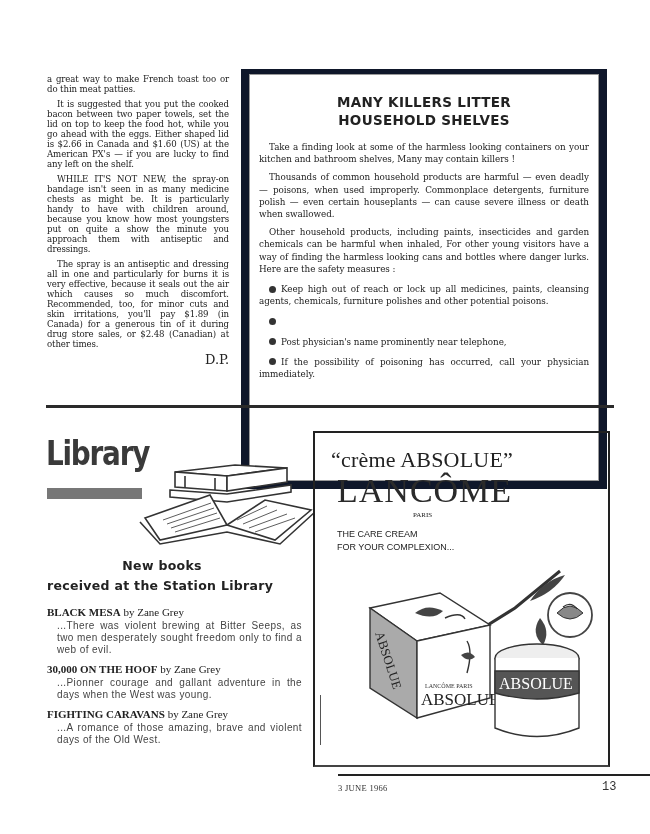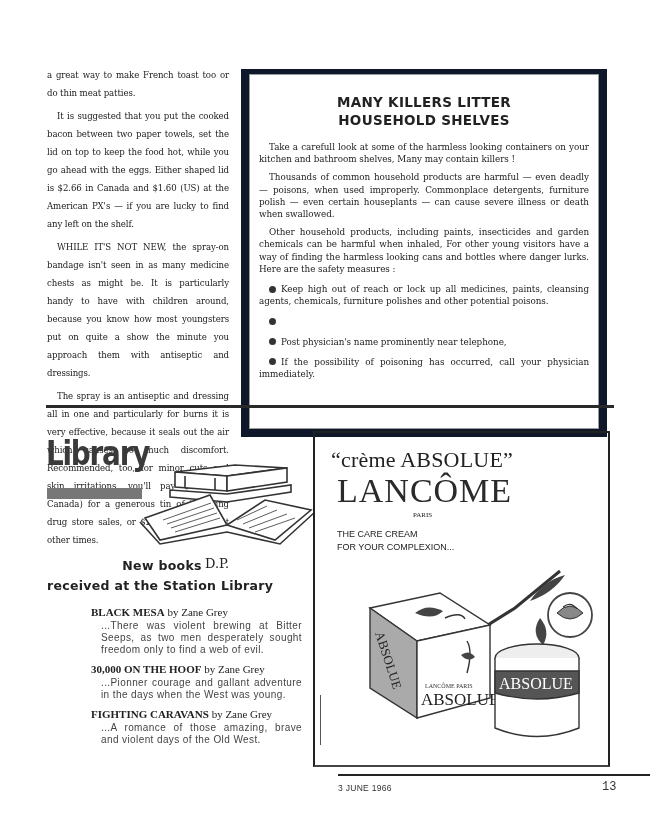--- a/index.html
+++ b/index.html
@@ -1,78 +1,78 @@
 <!DOCTYPE html>
 <html><head>
 <meta charset="utf-8">
 <style>
   html, body { margin: 0; padding: 0; background: #ffffff; }
   body { width: 650px; height: 834px; position: relative; overflow: hidden; color: #1c1c1c; }
 
   
-  #left-col { position: absolute; left: 47px; top: 66px; width: 182px; font-family: "DejaVu Serif", serif; font-size: 8.6px; line-height: 18px; color: #222; letter-spacing: -0.1px; }
+  #left-col { position: absolute; left: 47px; top: 74px; width: 182px; font-family: "DejaVu Serif", serif; font-size: 8.6px; line-height: 10px; color: #222; letter-spacing: -0.1px; }
   #left-col p { margin: 0 0 5px 0; text-align: justify; text-indent: 10px; }
   #left-col p.first { text-indent: 0; }
   #left-col .sig { text-align: right; margin-top: 6px; text-indent: 0; font-size: 13px; }
 
   
-  #box { position: absolute; left: 241px; top: 69px; width: 366px; height: 368px; box-sizing: border-box; border: 8px solid #0f172a; border-top-width: 5px; background: #fff; box-shadow: inset 0 0 0 1px #9a9a9a; }
+  #box { position: absolute; left: 241px; top: 69px; width: 366px; height: 420px; box-sizing: border-box; border: 8px solid #0f172a; border-top-width: 5px; background: #fff; box-shadow: inset 0 0 0 1px #9a9a9a; }
   #box .title { font-family: "DejaVu Sans", sans-serif; font-weight: bold; text-align: center; font-size: 13.5px; line-height: 18px; color: #222; margin-top: 19px; letter-spacing: 0.3px; }
   #box .body { padding: 0 10px 0 10px; margin-top: 12px; font-family: "DejaVu Serif", serif; font-size: 8.8px; line-height: 12.2px; color: #222; letter-spacing: -0.05px; }
   #box .body p { margin: 0 0 6px 0; text-align: justify; text-indent: 10px; }
   #box .bullet-item { margin: 8px 0 6px 0; text-align: justify; text-indent: 10px; }
   #box .dot { display: inline-block; width: 7px; height: 7px; border-radius: 50%; background: #333; margin-right: 5px; vertical-align: -0.5px; text-indent: 0; }
 
   
   #rule-mid { position: absolute; left: 46px; top: 405px; width: 568px; height: 3px; background: #2a2a2a; }
   #rule-foot { position: absolute; left: 338px; top: 774px; width: 312px; height: 2px; background: #222; }
 
   
   #library-title { position: absolute; left: 46px; top: 433px; font-family: "DejaVu Sans", sans-serif; font-weight: bold; font-size: 34px; letter-spacing: -1.5px; color: #3a3a3a; transform: scaleX(0.82); transform-origin: left top; line-height: 40px; }
   #library-bar { position: absolute; left: 47px; top: 488px; width: 95px; height: 11px; background: #777; }
   #books-art { position: absolute; left: 115px; top: 440px; width: 200px; height: 110px; }
   #lib-sub { position: absolute; left: 47px; top: 556px; font-family: "DejaVu Sans", sans-serif; font-weight: bold; font-size: 12.5px; line-height: 20px; color: #222; letter-spacing: 0.3px; text-align: center; }
   #lib-sub .l1 { padding-left: 4px; }
   #book-list { position: absolute; left: 47px; top: 605px; width: 255px; }
-  .book { margin-bottom: 6px; margin-left: 44px; }
+  .book { margin-bottom: 6px; }
   .book .bt { font-family: "Liberation Serif", serif; font-size: 11px; line-height: 15px; color: #222; }
   .book .bt b { font-weight: bold; }
   .book .bd { font-family: Liberation Sans, sans-serif; font-size: 10px; line-height: 12px; color: #444; padding-left: 10px; text-align: justify; letter-spacing: 0.4px; }
 
   
   #ad { position: absolute; left: 313px; top: 431px; width: 297px; height: 336px; box-sizing: border-box; border-left: 2px solid #222; border-top: 2px solid #222; border-right: 2px solid #222; border-bottom: 2px solid #444; }
   #ad .creme { position: absolute; left: 16px; top: 14px; font-family: "Liberation Serif", serif; font-size: 22px; color: #222; letter-spacing: 0.2px; }
   #ad .brand { position: absolute; left: 22px; top: 40px; font-family: "Liberation Serif", serif; font-size: 34px; color: #2a2a2a; letter-spacing: 1px; line-height: 36px; }
   #ad .paris { position: absolute; left: 98px; top: 78px; font-family: "Liberation Serif", serif; font-size: 7px; color: #222; }
   #ad .tag { position: absolute; left: 22px; top: 95px; font-family: "Liberation Sans", sans-serif; font-size: 9px; line-height: 13px; color: #222; }
   #product-art { position: absolute; left: 50px; top: 130px; width: 240px; height: 190px; }
   #ad .margin-mark { position: absolute; left: 5px; top: 262px; width: 1px; height: 50px; background: #555; }
 
   
-  #foot-date { position: absolute; left: 338px; top: 783px; font-family: Liberation Sans, sans-serif; font-size: 8.5px; color: #333; letter-spacing: 0.3px; }
+  #foot-date { position: absolute; left: 338px; top: 783px; font-family: Liberation Serif, serif; font-size: 8.5px; color: #333; letter-spacing: 0.3px; }
   #foot-page { position: absolute; left: 602px; top: 780px; font-family: Liberation Mono, monospace; font-size: 12px; color: #333; }
 </style>
 </head>
 <body>
 
 <div id="left-col">
   <p class="first">a great way to make French toast too or do thin meat patties.</p>
   <p>It is suggested that you put the cooked bacon between two paper towels, set the lid on top to keep the food hot, while you go ahead with the eggs. Either shaped lid is $2.66 in Canada and $1.60 (US) at the American PX's — if you are lucky to find any left on the shelf.</p>
   <p>WHILE IT'S NOT NEW, the spray-on bandage isn't seen in as many medicine chests as might be. It is particularly handy to have with children around, because you know how most youngsters put on quite a show the minute you approach them with antiseptic and dressings.</p>
   <p>The spray is an antiseptic and dressing all in one and particularly for burns it is very effective, because it seals out the air which causes so much discomfort. Recommended, too, for minor cuts and skin irritations, you'll pay $1.89 (in Canada) for a generous tin of it during drug store sales, or $2.48 (Canadian) at other times.</p>
   <p class="sig">D.P.</p>
 </div>
 
 <div id="box">
   <div class="title">
     <div>MANY KILLERS LITTER</div>
     <div>HOUSEHOLD SHELVES</div>
   </div>
   <div class="body">
-    <p>Take a carefull look at some of the harmless looking containers on your kitchen and bathroom shelves, Many may contain killers !</p>
+    <p>Take a finding look at some of the harmless looking containers on your kitchen and bathroom shelves, Many may contain killers !</p>
     <p>Thousands of common household products are harmful — even deadly — poisons, when used improperly. Commonplace detergents, furniture polish — even certain houseplants — can cause severe illness or death when swallowed.</p>
     <p>Other household products, including paints, insecticides and garden chemicals can be harmful when inhaled, For other young visitors have a way of finding the harmless looking cans and bottles where danger lurks. Here are the safety measures :</p>
     <div class="bullet-item"><span class="dot"></span><span>Keep high out of reach or lock up all medicines, paints, cleansing agents, chemicals, furniture polishes and other potential poisons.</span></div>
     <div class="bullet-item"><span class="dot"></span></div>
     <div class="bullet-item"><span class="dot"></span><span>Post physician's name prominently near telephone,</span></div>
     <div class="bullet-item"><span class="dot"></span><span>If the possibility of poisoning has occurred, call your physician immediately.</span></div>
   </div>
 </div>
 
 <div id="rule-mid"></div>

